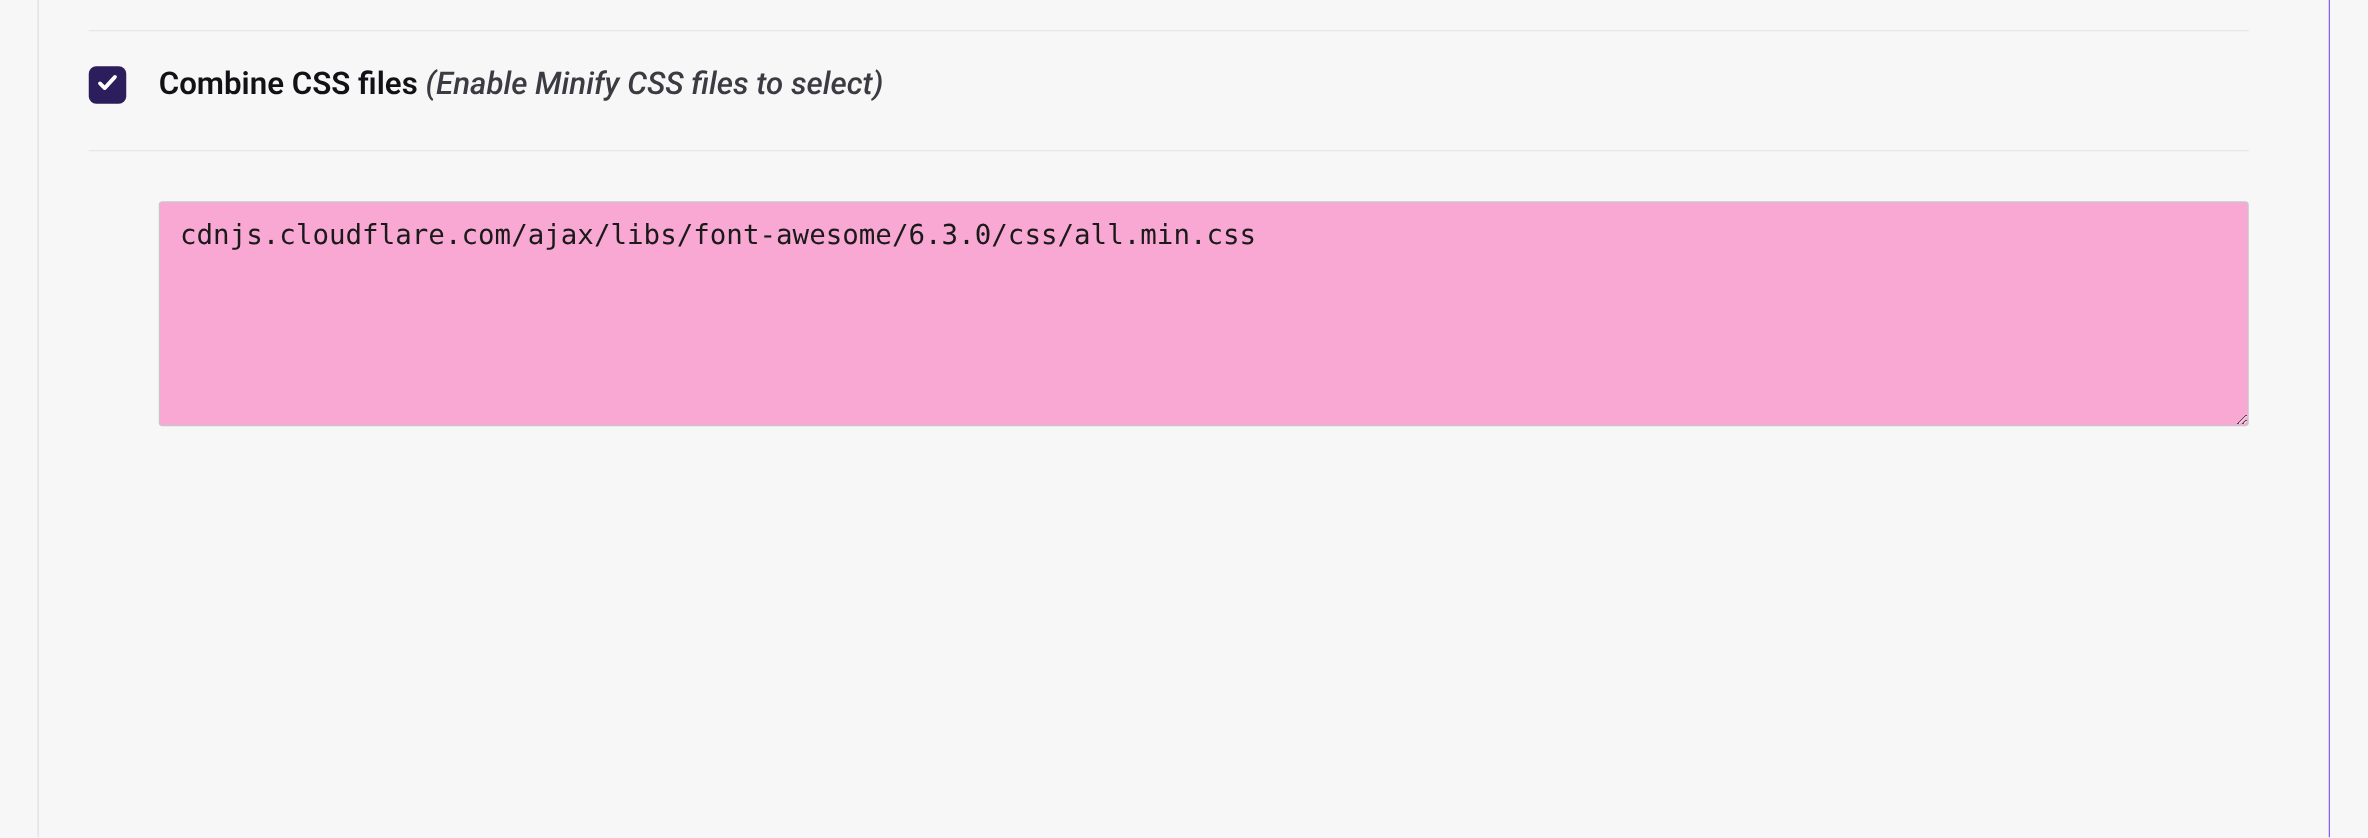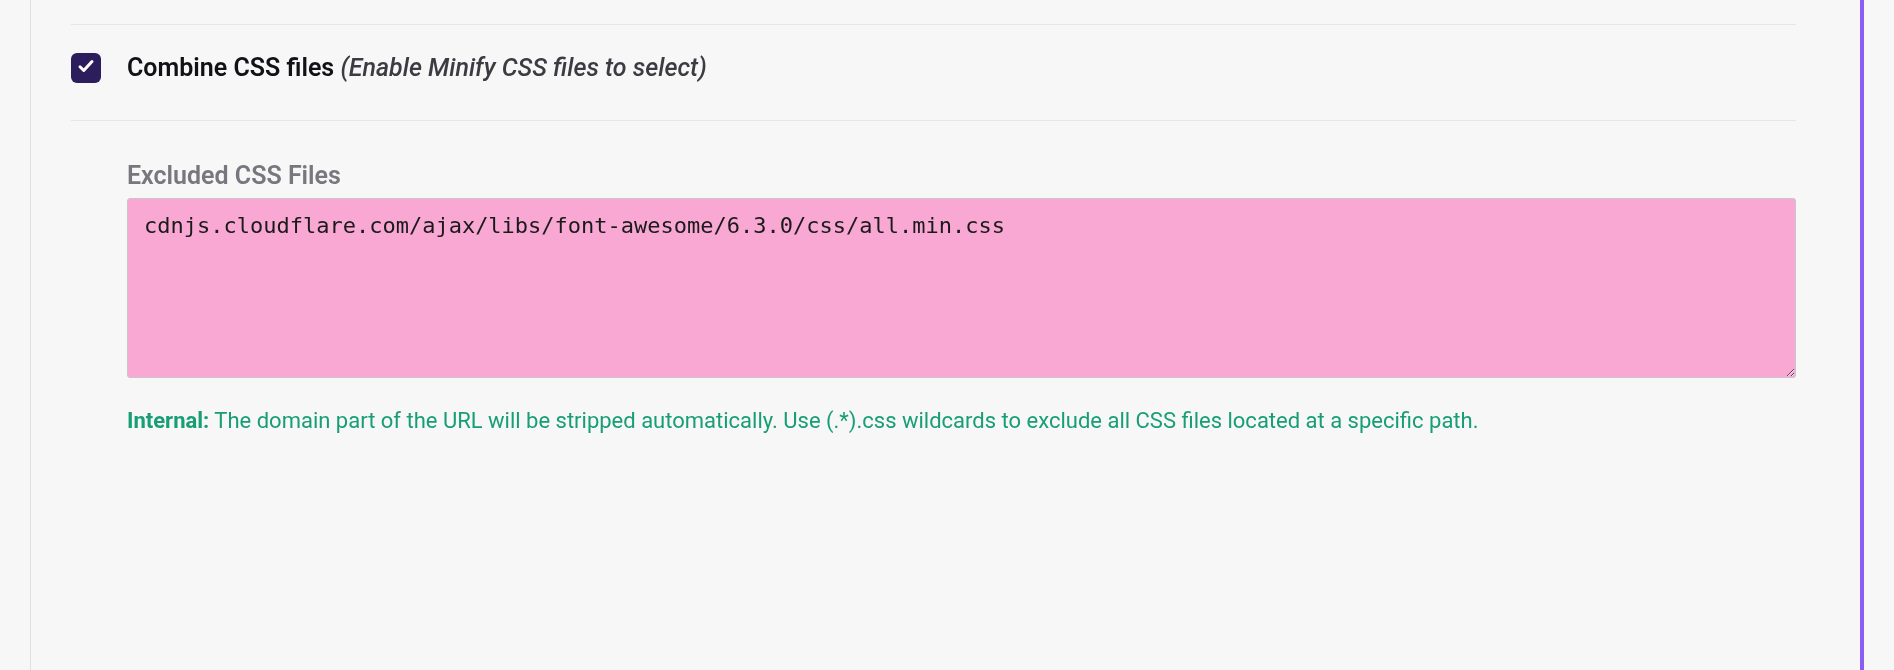--- a/index.html
+++ b/index.html
@@ -7,21 +7,21 @@
     font-family: -apple-system, BlinkMacSystemFont, "Segoe UI", Roboto, "Helvetica Neue", Arial, sans-serif;
     background: #f7f7f8;
     color: #1a1a1a;
     width: 1894px;
     height: 670px;
     padding: 0 30px;
   }
   .panel {
     background: #f7f7f8;
     border-left: 1px solid #e0e0e0;
-    border-right: 4px solid #8b5cf6;
+    border-right: 1px solid #8b5cf6;
     height: 100%;
     padding: 24px 64px 30px 40px;
   }
   .divider-top {
     border-bottom: 1px solid #e6e6e8;
     margin-bottom: 28px;
   }
   .option-row {
     display: flex;
     align-items: flex-start;
@@ -125,22 +125,18 @@
     </div>
     <div class="option-text">
       <div class="option-title">
         <span>Combine CSS files</span>
         <span class="hint">(Enable Minify CSS files to select)</span>
       </div>
     </div>
   </div>
 
   <div class="excluded-block">
-    <div class="excluded-title">Excluded CSS Files</div>
     <textarea class="exclude-input" spellcheck="false" style="">cdnjs.cloudflare.com/ajax/libs/font-awesome/6.3.0/css/all.min.css</textarea>
 
     <div class="notes">
-      <p>
-        <span class="label">Internal:</span><span> The domain part of the URL will be stripped automatically. Use (.*).css wildcards to exclude all CSS files located at a specific path.</span>
-      </p>
     </div>
   </div>
 </div>
 
 </body></html>

